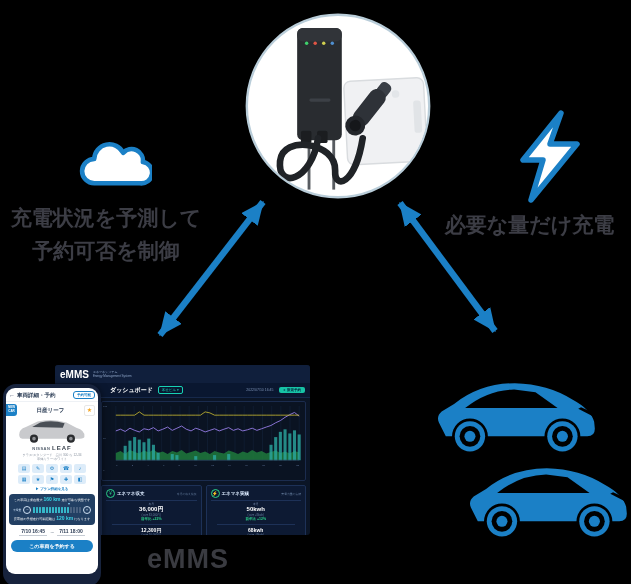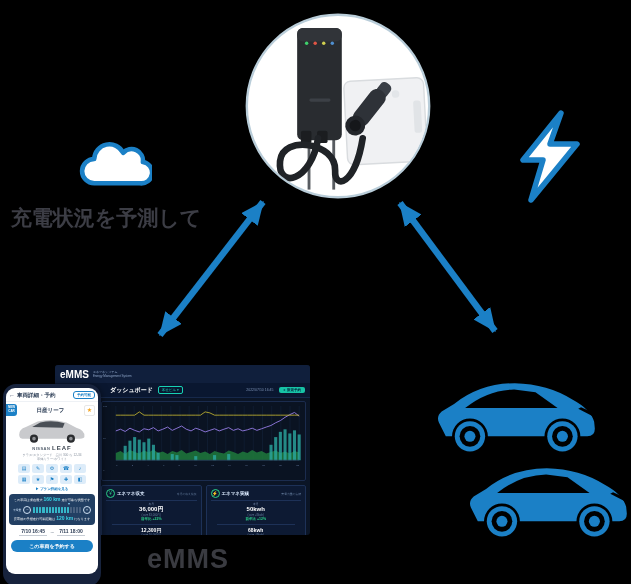--- a/index.html
+++ b/index.html
@@ -99,20 +99,21 @@
 <body>
 
 <div class="canvas">
 
   <svg style="position:absolute;left:76px;top:133px;" width="76" height="58" viewBox="0 0 100 76">
     <path d="M24,66 A16,16 0 1 1 24,34 A20,20 0 0 1 62,26 A15,15 0 0 1 88,38 A14,14 0 0 1 84,66 Z" fill="#ffffff" stroke="#1b80c6" stroke-width="6" stroke-linejoin="round"></path>
   </svg>
 
   <div class="annotation" style="left:0px;top:201px;width:212px;">
     <div>充電状況を予測して</div>
+    <div>予約可否を制御</div>
   </div>
 
   <svg style="position:absolute;left:243px;top:11px;" width="190" height="190" viewBox="0 0 200 200">
     <defs>
         <clipPath id="circ">
           <circle cx="100" cy="100" r="95"></circle>
         </clipPath>
       </defs>
     <circle cx="100" cy="100" r="96" fill="#ffffff" stroke="#b9cdd9" stroke-width="2.5"></circle>
     <g clip-path="url(#circ)">
@@ -147,20 +148,21 @@
         <circle cx="128" cy="124" r="6" fill="#15171a"></circle>
       </g>
     </g>
   </svg>
 
   <svg style="position:absolute;left:513px;top:110px;" width="72" height="94" viewBox="0 0 72 94">
     <polygon points="48,3 10,50 30,50 18,90 64,34 37,34" fill="#ffffff" stroke="#1b80c6" stroke-width="5.5" stroke-linejoin="round"></polygon>
   </svg>
 
   <div class="annotation" style="left:428px;top:208px;width:203px;">
+    <div>必要な量だけ充電</div>
   </div>
 
   <svg style="position:absolute;left:0;top:0;pointer-events:none;" width="631" height="584" viewBox="0 0 631 584">
     <defs>
       <marker id="ah" markerWidth="3.8" markerHeight="3.2" refX="3.4" refY="1.6" orient="auto-start-reverse" markerUnits="strokeWidth">
         <path d="M0,0 L3.6,1.6 L0,3.2 Z" fill="#1b80c6"></path>
       </marker>
     </defs>
     <line x1="160" y1="335" x2="263" y2="202" stroke="#1b80c6" stroke-width="6.5" marker-start="url(#ah)" marker-end="url(#ah)"></line>
     <line x1="400" y1="203" x2="495" y2="331" stroke="#1b80c6" stroke-width="6.5" marker-start="url(#ah)" marker-end="url(#ah)"></line>

